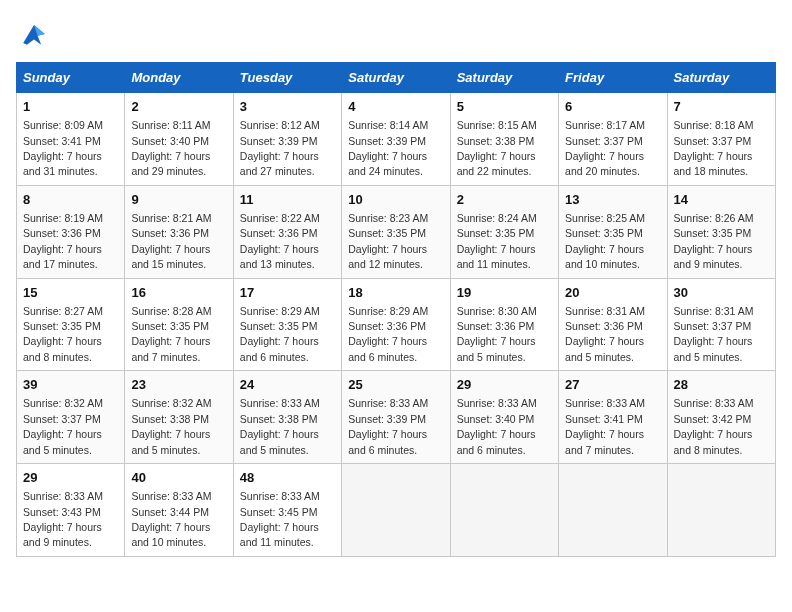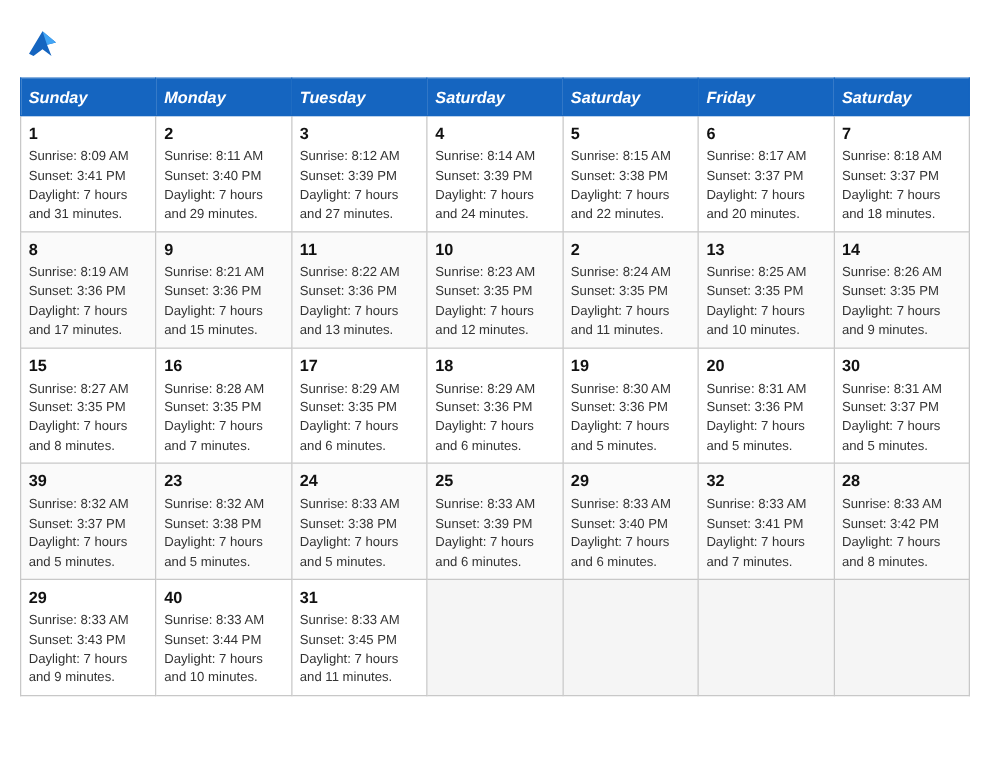--- a/index.html
+++ b/index.html
@@ -236,39 +236,39 @@
       </td>
         <td>
         <span class="day-num">25</span>
         <span class="day-info">Sunrise: 8:33 AM<br>Sunset: 3:39 PM<br>Daylight: 7 hours and 6 minutes.</span>
       </td>
         <td>
         <span class="day-num">29</span>
         <span class="day-info">Sunrise: 8:33 AM<br>Sunset: 3:40 PM<br>Daylight: 7 hours and 6 minutes.</span>
       </td>
         <td>
-        <span class="day-num">32</span>
+        <span class="day-num">27</span>
         <span class="day-info">Sunrise: 8:33 AM<br>Sunset: 3:41 PM<br>Daylight: 7 hours and 7 minutes.</span>
       </td>
         <td>
         <span class="day-num">28</span>
         <span class="day-info">Sunrise: 8:33 AM<br>Sunset: 3:42 PM<br>Daylight: 7 hours and 8 minutes.</span>
       </td>
       </tr>
       <tr>
         <td>
         <span class="day-num">29</span>
         <span class="day-info">Sunrise: 8:33 AM<br>Sunset: 3:43 PM<br>Daylight: 7 hours and 9 minutes.</span>
       </td>
         <td>
         <span class="day-num">40</span>
         <span class="day-info">Sunrise: 8:33 AM<br>Sunset: 3:44 PM<br>Daylight: 7 hours and 10 minutes.</span>
       </td>
         <td>
-        <span class="day-num">31</span>
+        <span class="day-num">48</span>
         <span class="day-info">Sunrise: 8:33 AM<br>Sunset: 3:45 PM<br>Daylight: 7 hours and 11 minutes.</span>
       </td>
         <td class="empty"></td>
         <td class="empty"></td>
         <td class="empty"></td>
         <td class="empty"></td>
       </tr>
     </tbody>
 </table>
 

